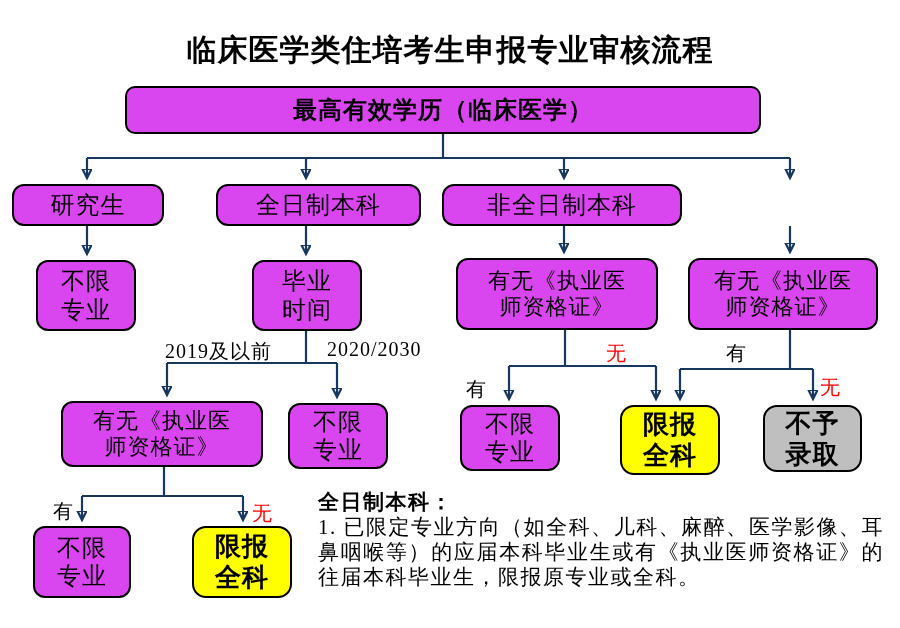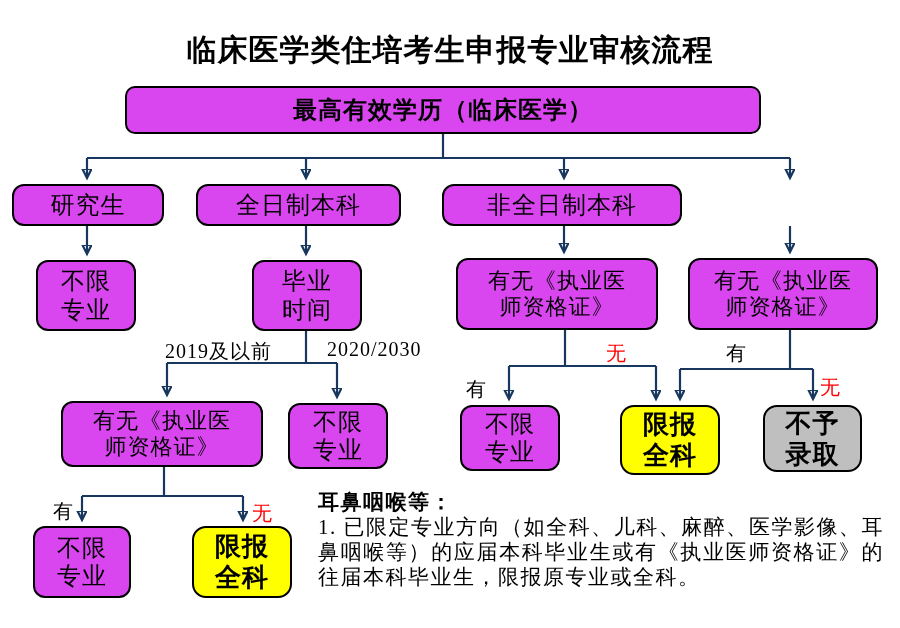--- a/index.html
+++ b/index.html
@@ -80,21 +80,21 @@
     <path d="M790 312 V351 M680 351 H813"></path>
     <path d="M680 351 V379" marker-end="url(#arrow)"></path>
     <path d="M813 351 V379" marker-end="url(#arrow)"></path>
   </svg>
 
   <div class="page-title">临床医学类住培考生申报专业审核流程</div>
 
   <div class="box root" style="left:125px;top:68px;width:636px;height:48px;">最高有效学历（临床医学）</div>
 
   <div class="box" style="left:12px;top:166px;width:152px;height:42px;">研究生</div>
-  <div class="box" style="left:196px;top:166px;width:205px;height:42px;">全日制本科</div>
+  <div class="box" style="left:216px;top:166px;width:205px;height:42px;">全日制本科</div>
   <div class="box" style="left:442px;top:166px;width:240px;height:42px;">非全日制本科</div>
 
   <div class="box" style="left:36px;top:242px;width:100px;height:71px;">不限
 专业</div>
   <div class="box" style="left:252px;top:242px;width:110px;height:71px;">毕业
 时间</div>
   <div class="box cert" style="left:456px;top:240px;width:202px;height:72px;">有无《执业医
 师资格证》</div>
   <div class="box cert" style="left:688px;top:240px;width:190px;height:72px;">有无《执业医
 师资格证》</div>
@@ -118,18 +118,18 @@
   <span class="edge-label" style="left:165px;top:320px;">2019及以前</span>
   <span class="edge-label" style="left:327px;top:320px;">2020/2030</span>
   <span class="edge-label" style="left:53px;top:480px;">有</span>
   <span class="edge-label red" style="left:252px;top:482px;">无</span>
   <span class="edge-label" style="left:466px;top:358px;">有</span>
   <span class="edge-label red" style="left:606px;top:322px;">无</span>
   <span class="edge-label" style="left:726px;top:322px;">有</span>
   <span class="edge-label red" style="left:820px;top:356px;">无</span>
 
   <div class="notes">
-    <p class="heading">耳鼻咽喉等：</p>
+    <p class="heading">全日制本科：</p>
     <p>1. 已限定专业方向（如全科、儿科、麻醉、医学影像、耳鼻咽喉等）的应届本科毕业生或有《执业医师资格证》的往届本科毕业生，限报原专业或全科。</p>
   </div>
 
   <div class="bottom-strip"></div>
 </div>
 
 </body></html>

